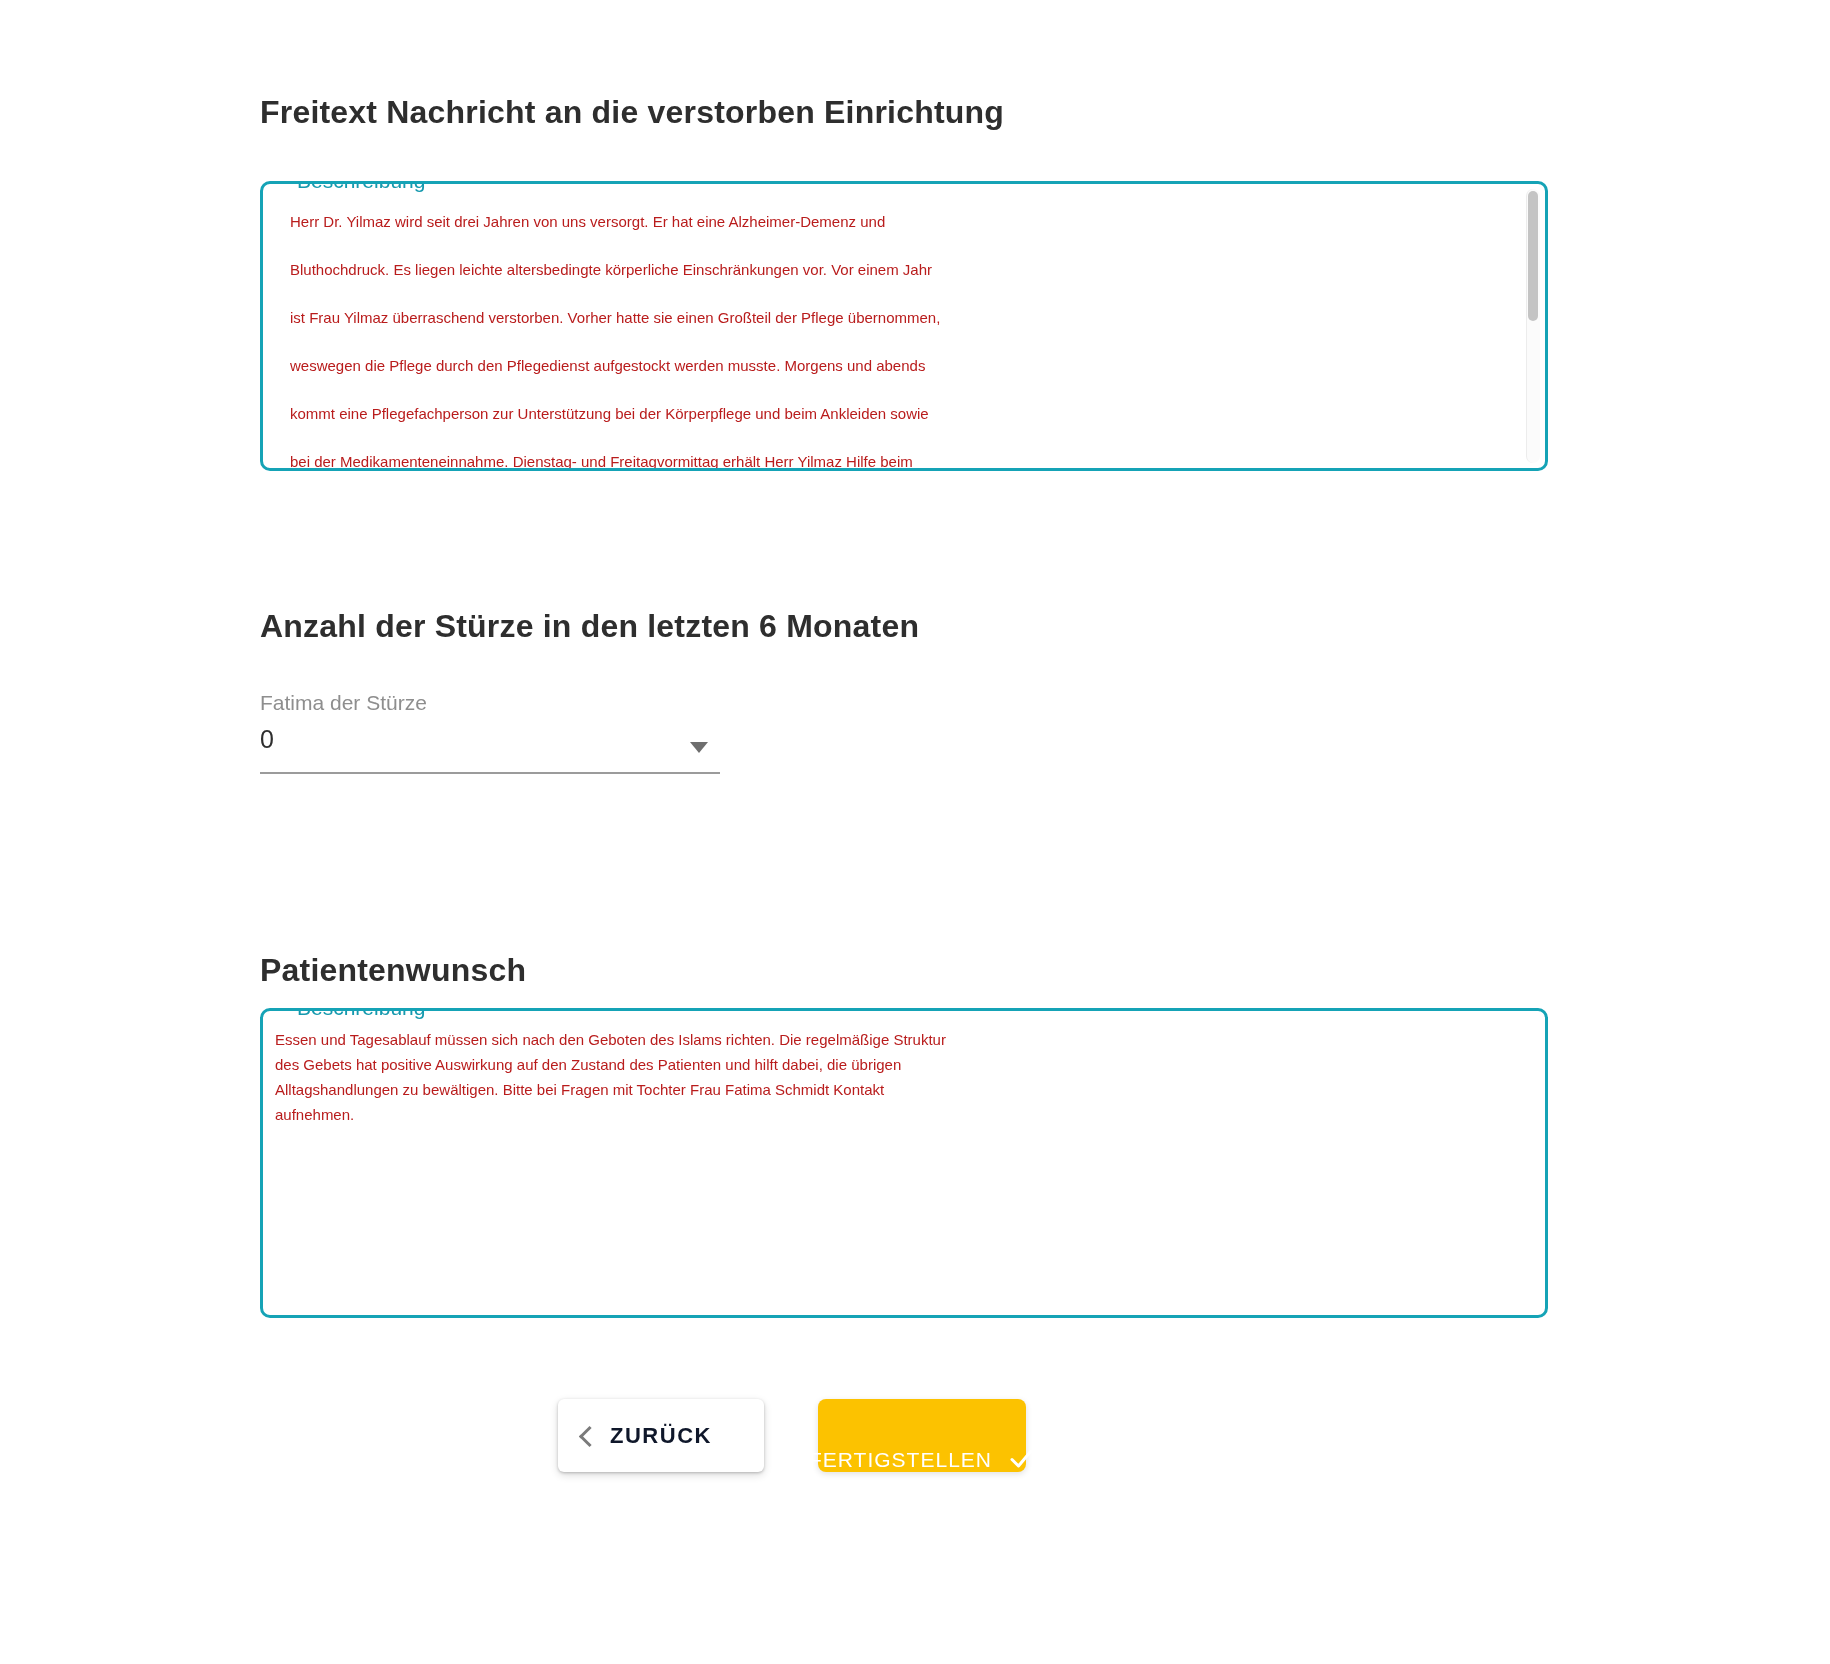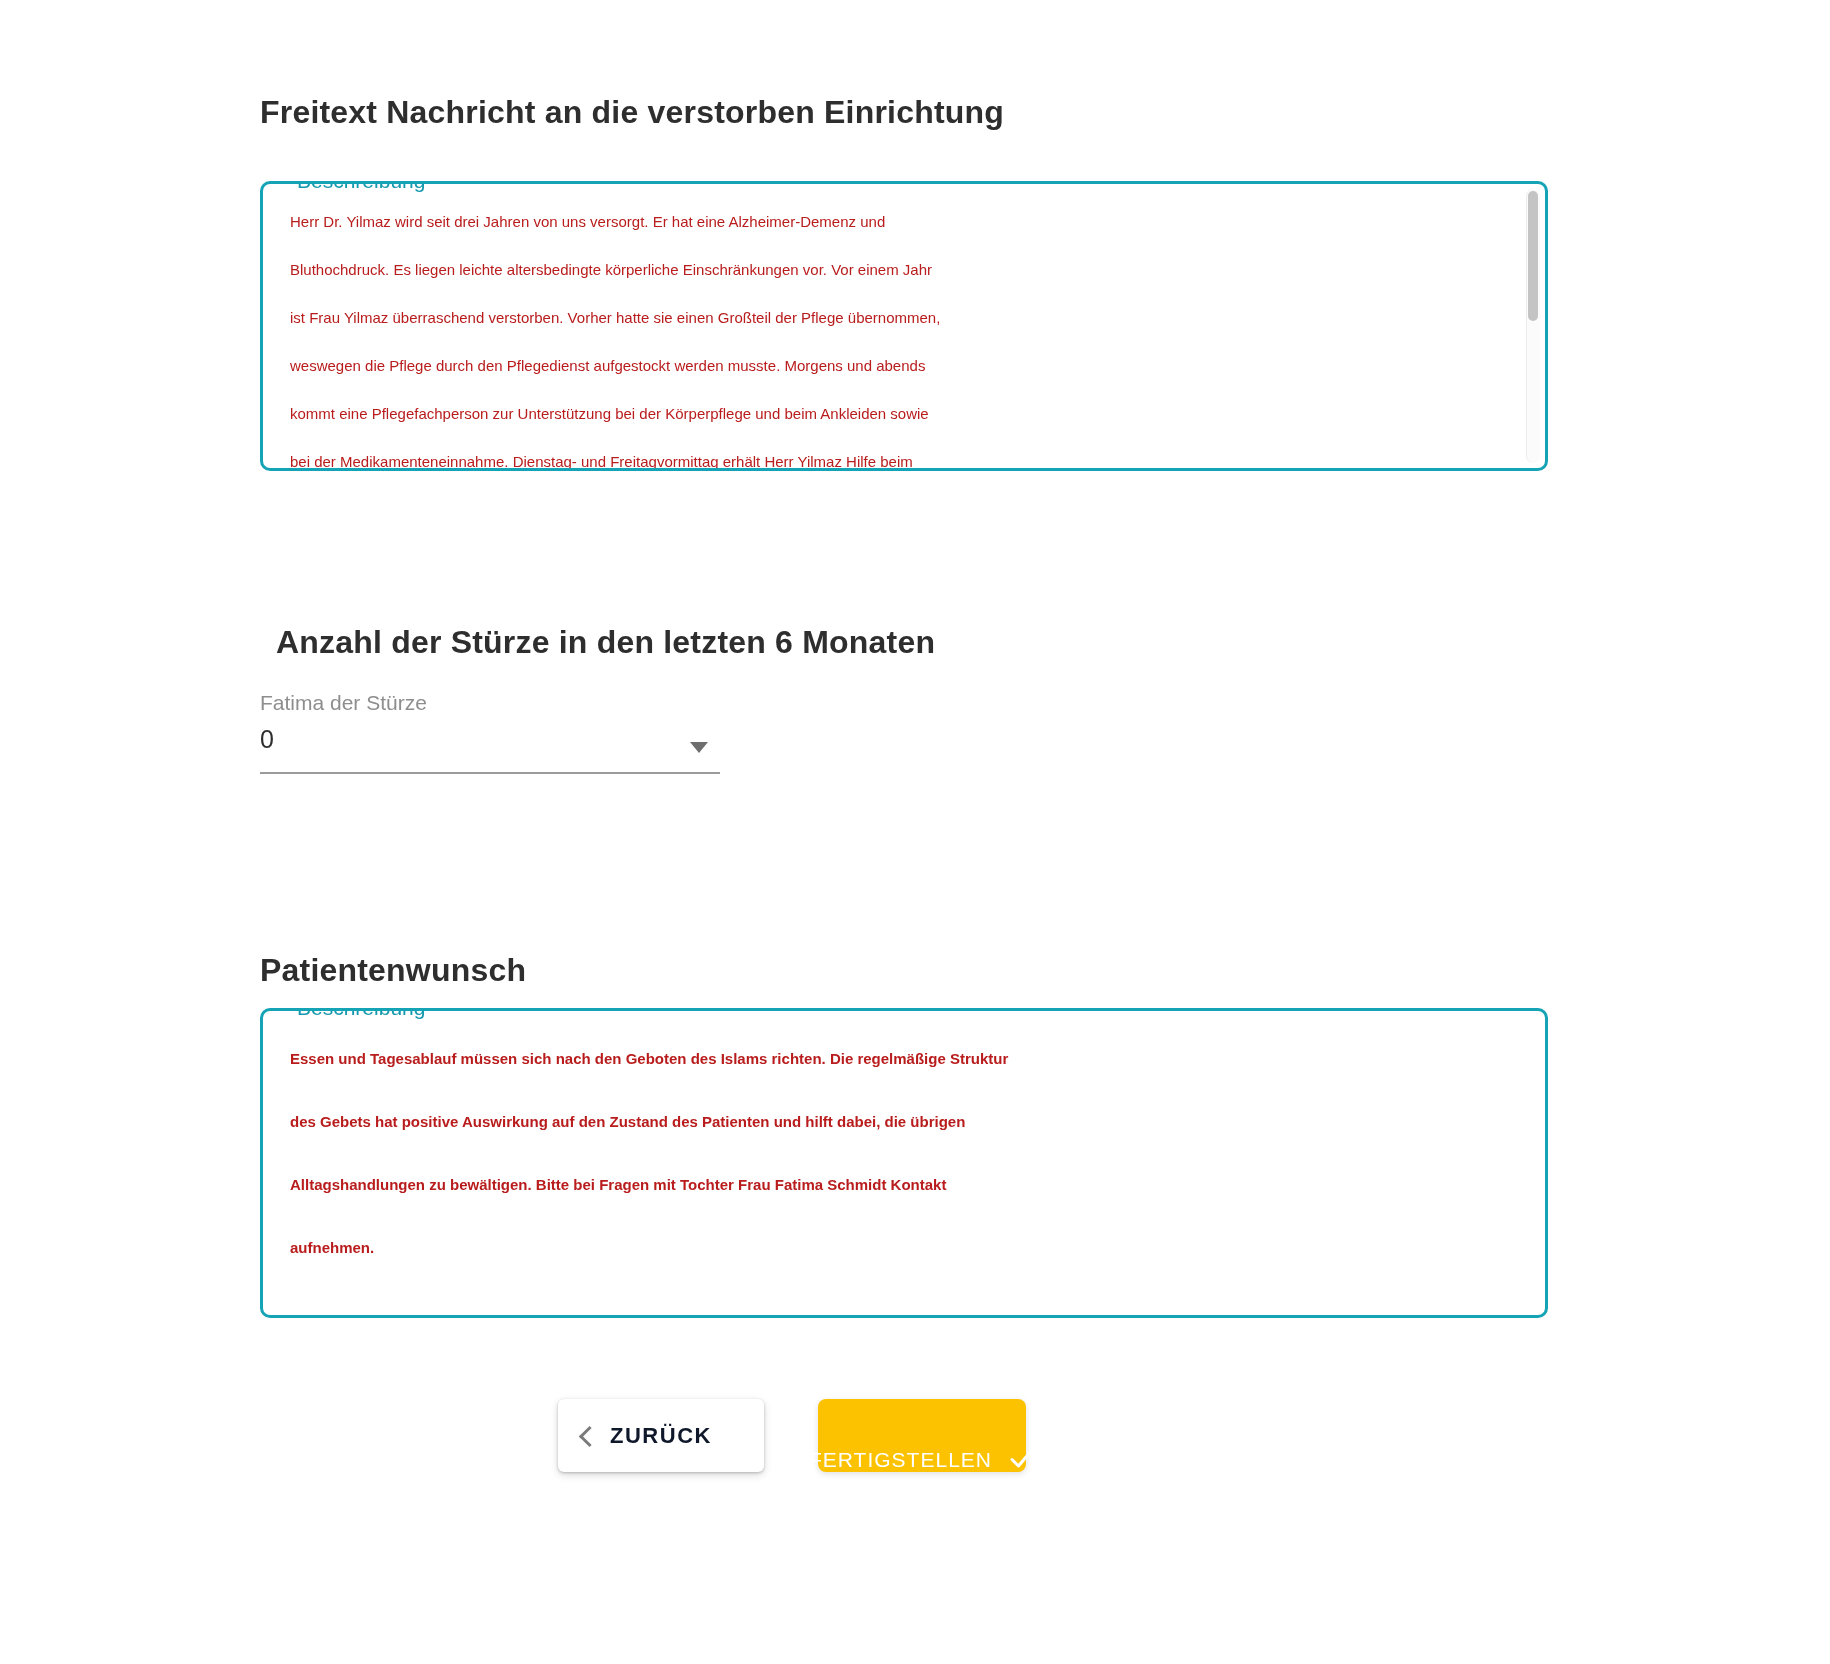--- a/index.html
+++ b/index.html
@@ -14,21 +14,21 @@
   .heading {
     position: absolute;
     left: 260px;
     font-size: 32px;
     font-weight: 700;
     color: #2e2e2e;
     letter-spacing: 0.2px;
     white-space: nowrap;
   }
   #heading-free-text { top: 94px; }
-  #heading-falls     { top: 624px; margin-left: 16px; }
+  #heading-falls     { top: 608px; }
   #heading-wish      { top: 952px; }
 
   .ofield {
     position: absolute;
     left: 260px;
     width: 1288px;
     box-sizing: border-box;
     border: 3px solid var(--teal, #15a3b6);
     border-radius: 10px;
     background: #ffffff;
@@ -47,21 +47,21 @@
     color: var(--teal_label, #1699ae);
     line-height: 26px;
     white-space: nowrap;
   }
   .ta-text {
     font-size: 15px;
     color: #b91c1c;
     white-space: pre-line;
   }
   #field-free-text .ta-text { margin: 14px 60px 0 27px; line-height: 48px; }
-  #field-wish      .ta-text { margin: 16px 40px 0 27px; line-height: 63px; font-weight: bold; }
+  #field-wish      .ta-text { margin: 16px 40px 0 12px; line-height: 25px; }
 
   .sb-track {
     position: absolute;
     top: 5px; right: 5px; bottom: 5px;
     width: 13px;
     background: #fbfbfb;
     border-left: 1px solid #ececec;
     border-radius: 7px;
   }
   .sb-thumb {

